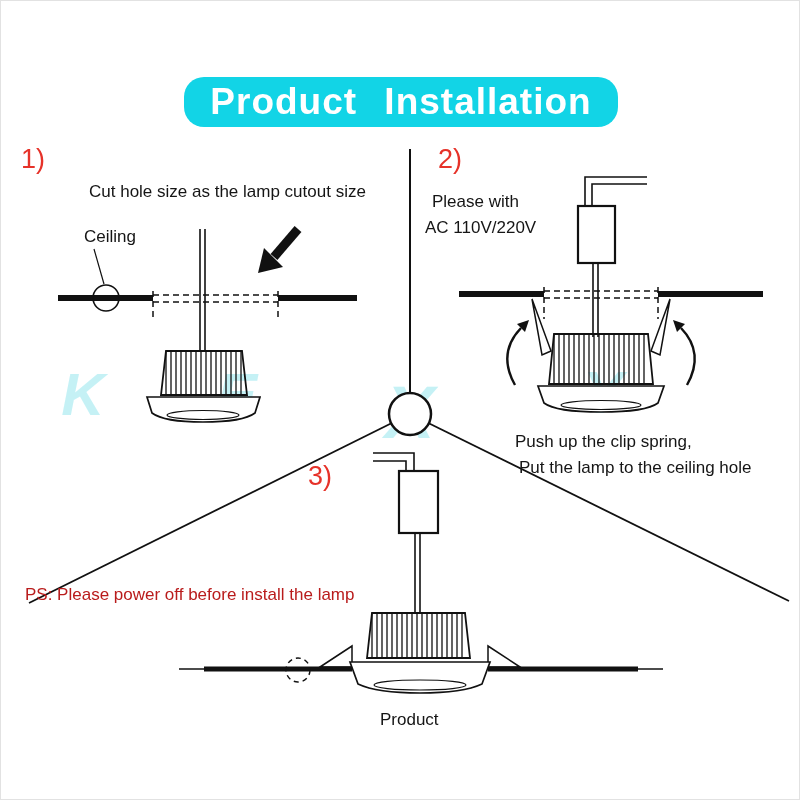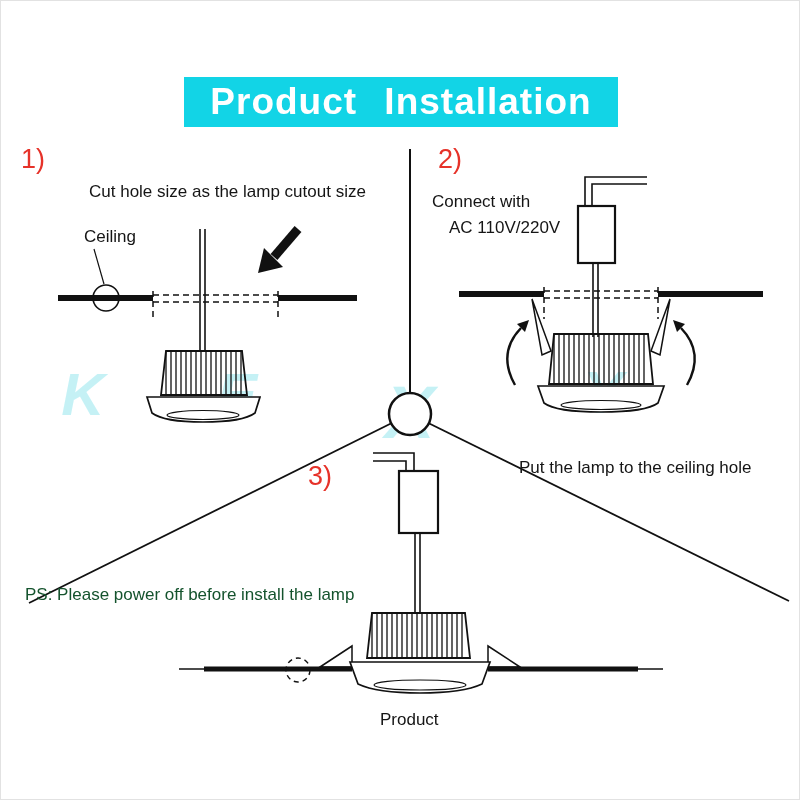--- a/index.html
+++ b/index.html
@@ -122,27 +122,28 @@
       <line x1="178" y1="668" x2="203" y2="668" stroke-width="1.5"></line>
       <line x1="637" y1="668" x2="662" y2="668" stroke-width="1.5"></line>
       <circle cx="297" cy="669" r="12" stroke-dasharray="5 4" stroke-width="1.4"></circle>
       <g>
         <path d="M349 661 H489 L481 683 Q462 692 419 692 Q376 692 357 683 Z" fill="#fff" stroke-width="1.7"></path>
         <ellipse cx="419" cy="684" rx="46" ry="5" stroke-width="1.2"></ellipse>
       </g>
     </g>
   </svg>
 
-  <div class="banner" style="background-color: rgb(18, 212, 230);">Product Installation</div>
+  <div class="banner" style="background-color: rgb(18, 212, 230); border-radius: 20px;">Product Installation</div>
 
   <div class="stepnum" style="left: 20px; top: 143px; color: rgb(230, 50, 41);">1)</div>
   <div class="label" style="left:88px;top:181px">Cut hole size as the lamp cutout size</div>
   <div class="label" style="left:83px;top:226px">Ceiling</div>
 
   <div class="stepnum" style="left: 437px; top: 143px; color: rgb(230, 50, 41);">2)</div>
-  <div class="label" style="left:431px;top:191px">Connect with</div>
-  <div class="label" style="left:448px;top:217px">AC 110V/220V</div>
+  <div class="label" style="left:431px;top:191px">Please with</div>
+  <div class="label" style="left:424px;top:217px">AC 110V/220V</div>
+  <div class="label" style="left:514px;top:431px">Push up the clip spring,</div>
   <div class="label" style="left:518px;top:457px">Put the lamp to the ceiling hole</div>
 
   <div class="stepnum" style="left: 307px; top: 460px; color: rgb(230, 50, 41);">3)</div>
-  <div class="label red" style="left: 24px; top: 584px; color: #14532d;">PS: Please power off before install the lamp</div>
+  <div class="label red" style="left: 24px; top: 584px; color: #b91c1c;">PS: Please power off before install the lamp</div>
   <div class="label" style="left:379px;top:709px">Product</div>
 </div>
 
 </body></html>

